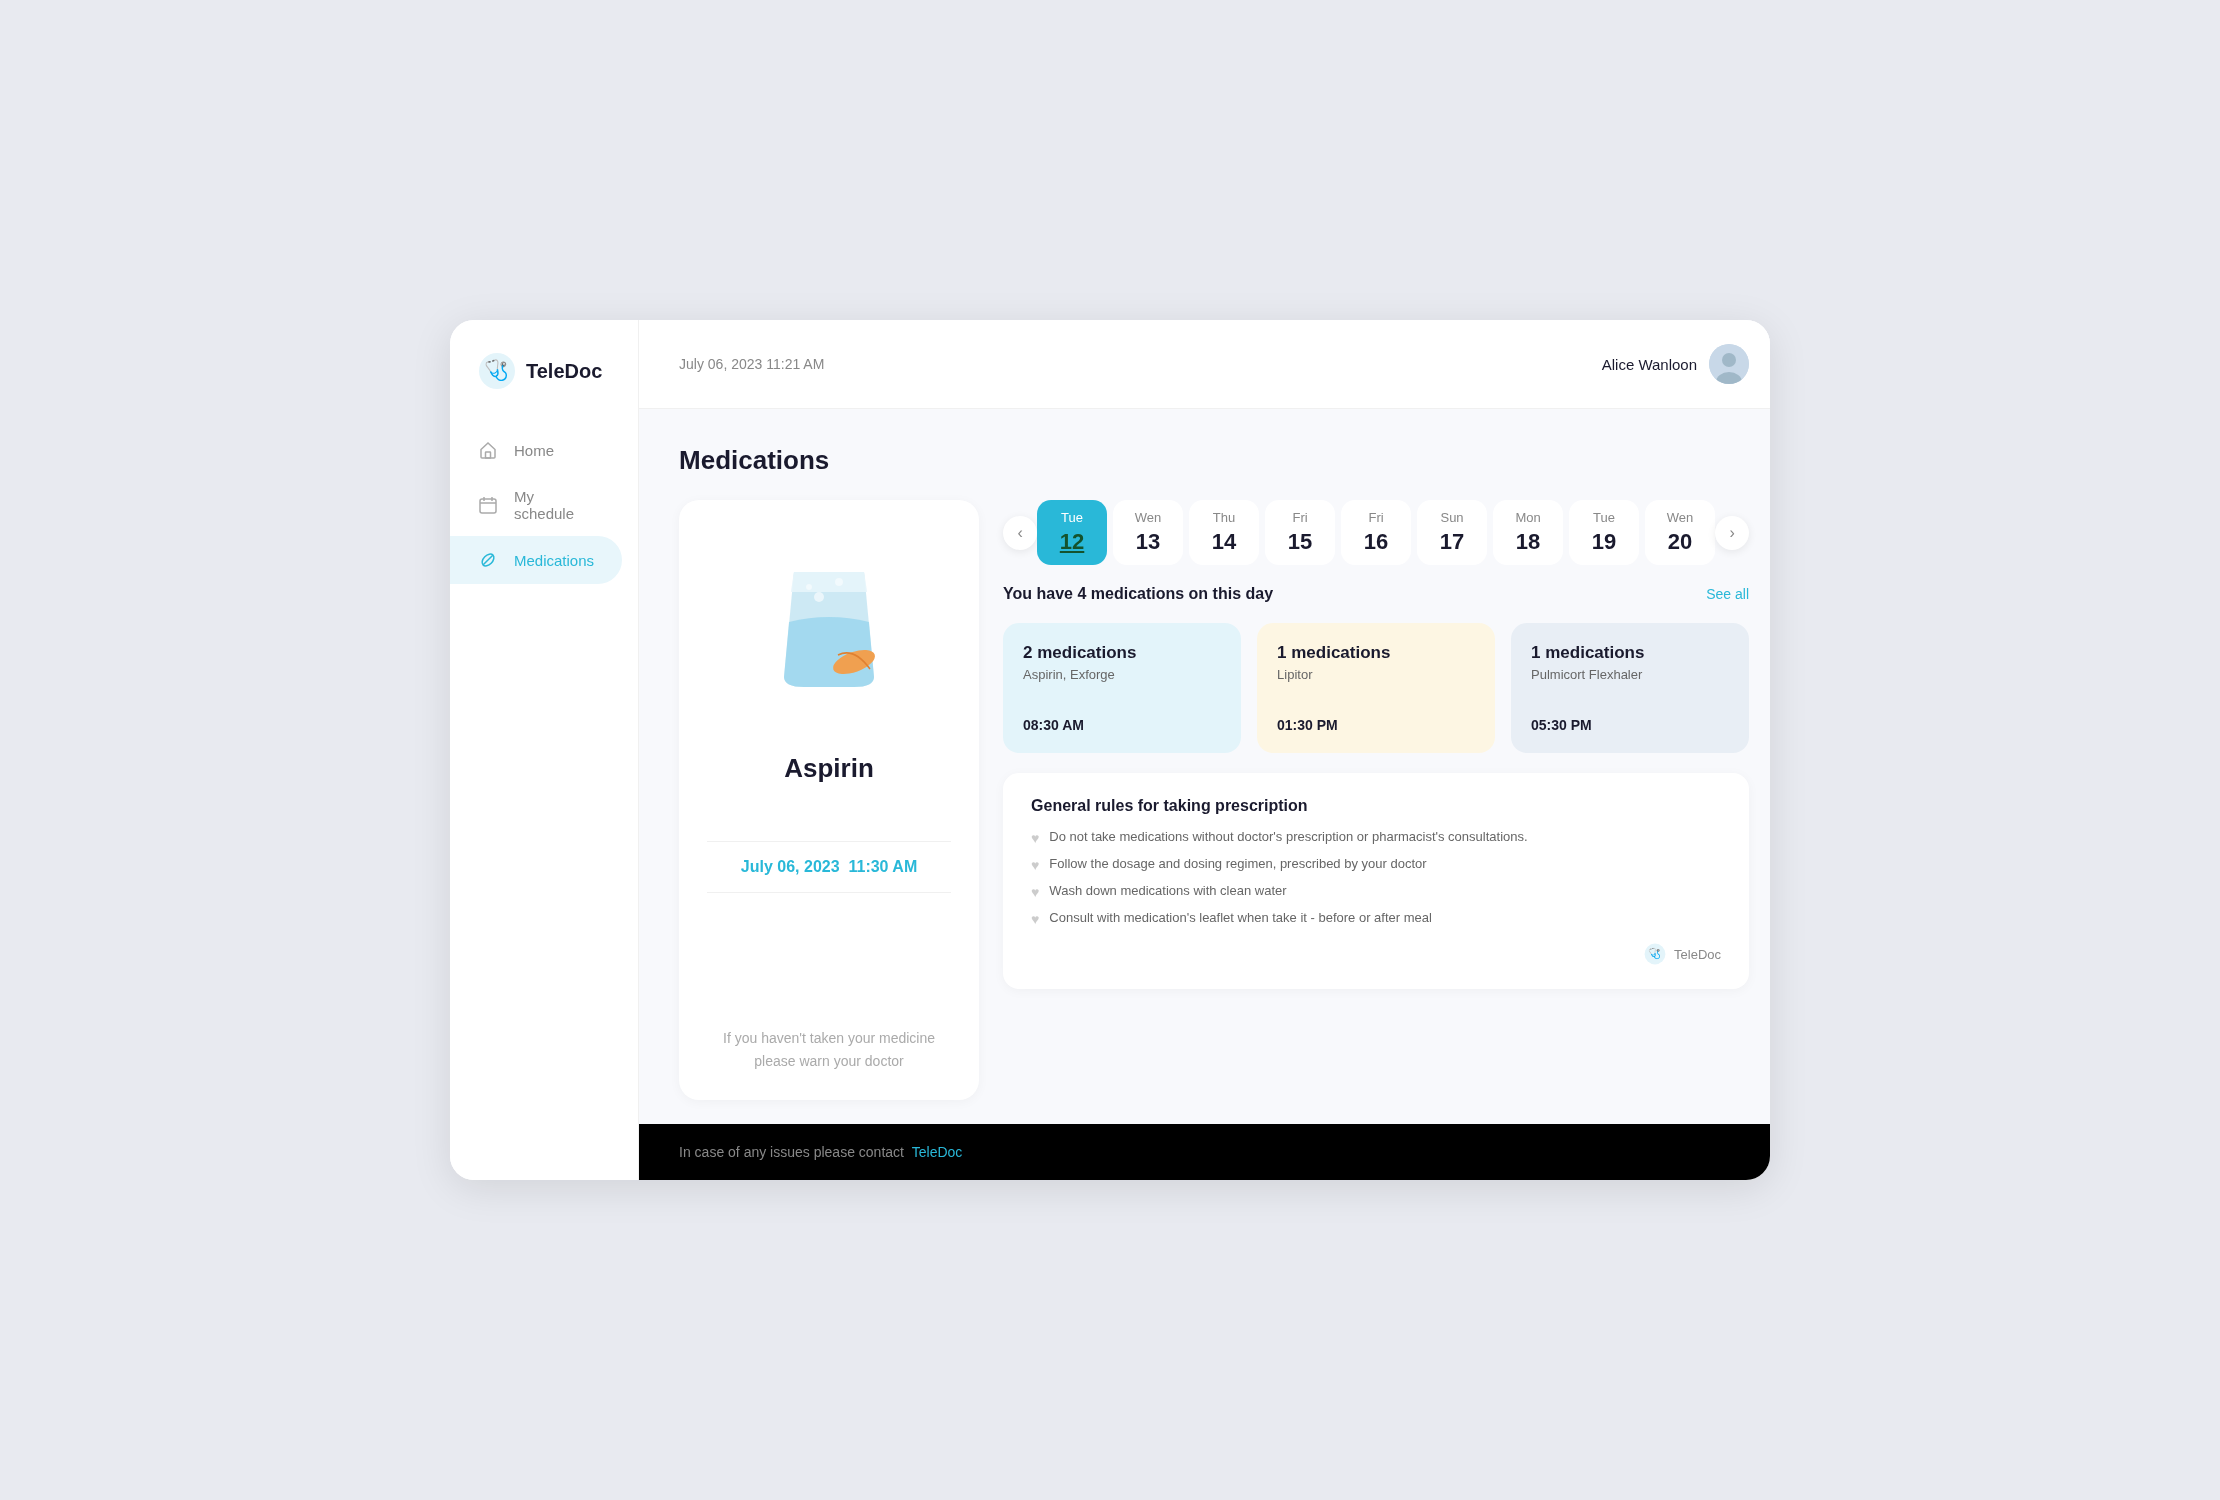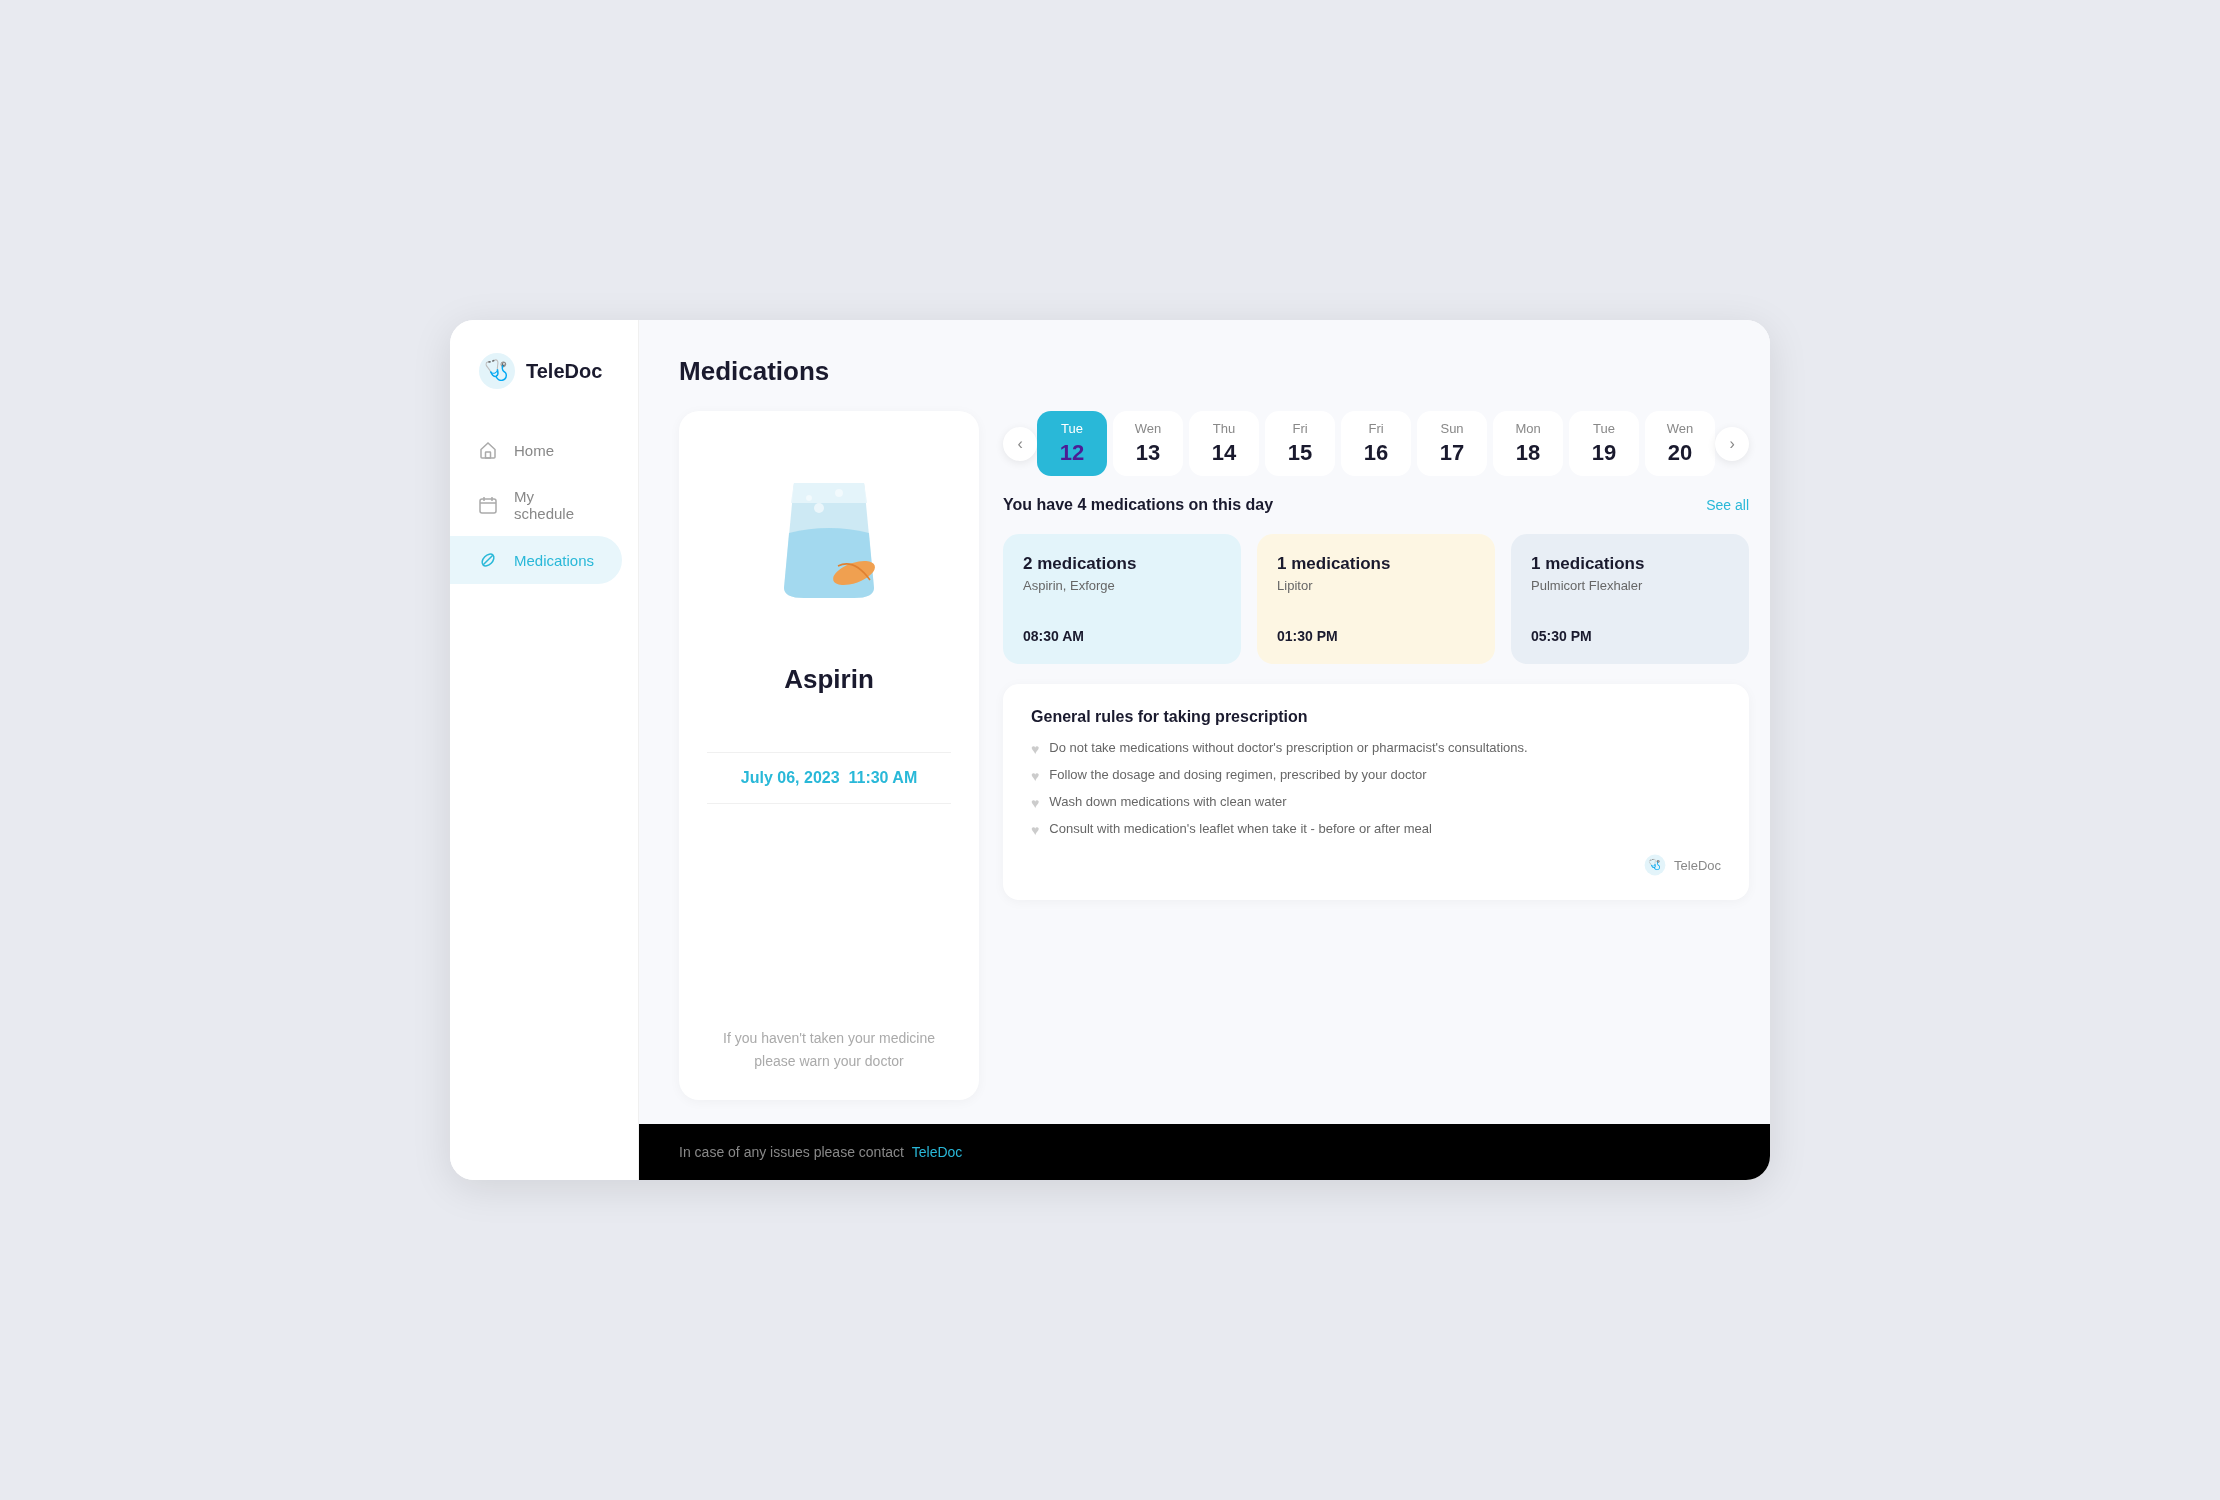--- a/index.html
+++ b/index.html
@@ -230,21 +230,21 @@
       font-size: 13px;
       font-weight: 500;
       color: #888;
     }
     .cal-day.active .cal-day-name { color: #fff; }
     .cal-day-num {
       font-size: 22px;
       font-weight: 700;
       color: #1a1a2e;
     }
-    .cal-day.active .cal-day-num { color: #4c1d95; }
+    .cal-day.active .cal-day-num { color: #14532d; text-decoration: underline; }
     
     .med-summary-header {
       display: flex;
       align-items: center;
       justify-content: space-between;
     }
     .med-summary-title {
       font-size: 16px;
       font-weight: 600;
       color: #1a1a2e;
@@ -371,20 +371,33 @@
           <ellipse cx="10" cy="10" rx="7" ry="4.5" transform="rotate(-45 10 10)" stroke="#29b8d8" stroke-width="1.5"></ellipse>
           <line x1="5.2" y1="14.8" x2="14.8" y2="5.2" stroke="#29b8d8" stroke-width="1.5"></line>
         </svg>
         <span>Medications</span>
       </div>
     </nav>
   </aside>
 
   <main class="main">
 
+    <header class="header">
+      <span class="header-datetime">July 06, 2023 11:21 AM</span>
+      <div class="header-user">
+        <span class="header-username">Alice Wanloon</span>
+        <div class="avatar">
+          <svg viewBox="0 0 40 40" width="40" height="40">
+            <circle cx="20" cy="20" r="20" fill="#c8d8e8"></circle>
+            <circle cx="20" cy="16" r="7" fill="#a0b8c8"></circle>
+            <ellipse cx="20" cy="38" rx="13" ry="10" fill="#a0b8c8"></ellipse>
+          </svg>
+        </div>
+      </div>
+    </header>
 
     <div class="content">
       <h1 class="page-title">Medications</h1>
 
       <div class="content-grid">
 
         <div class="med-card">
           <div class="med-illustration">
             <svg width="140" height="160" viewBox="0 0 140 160">
 

